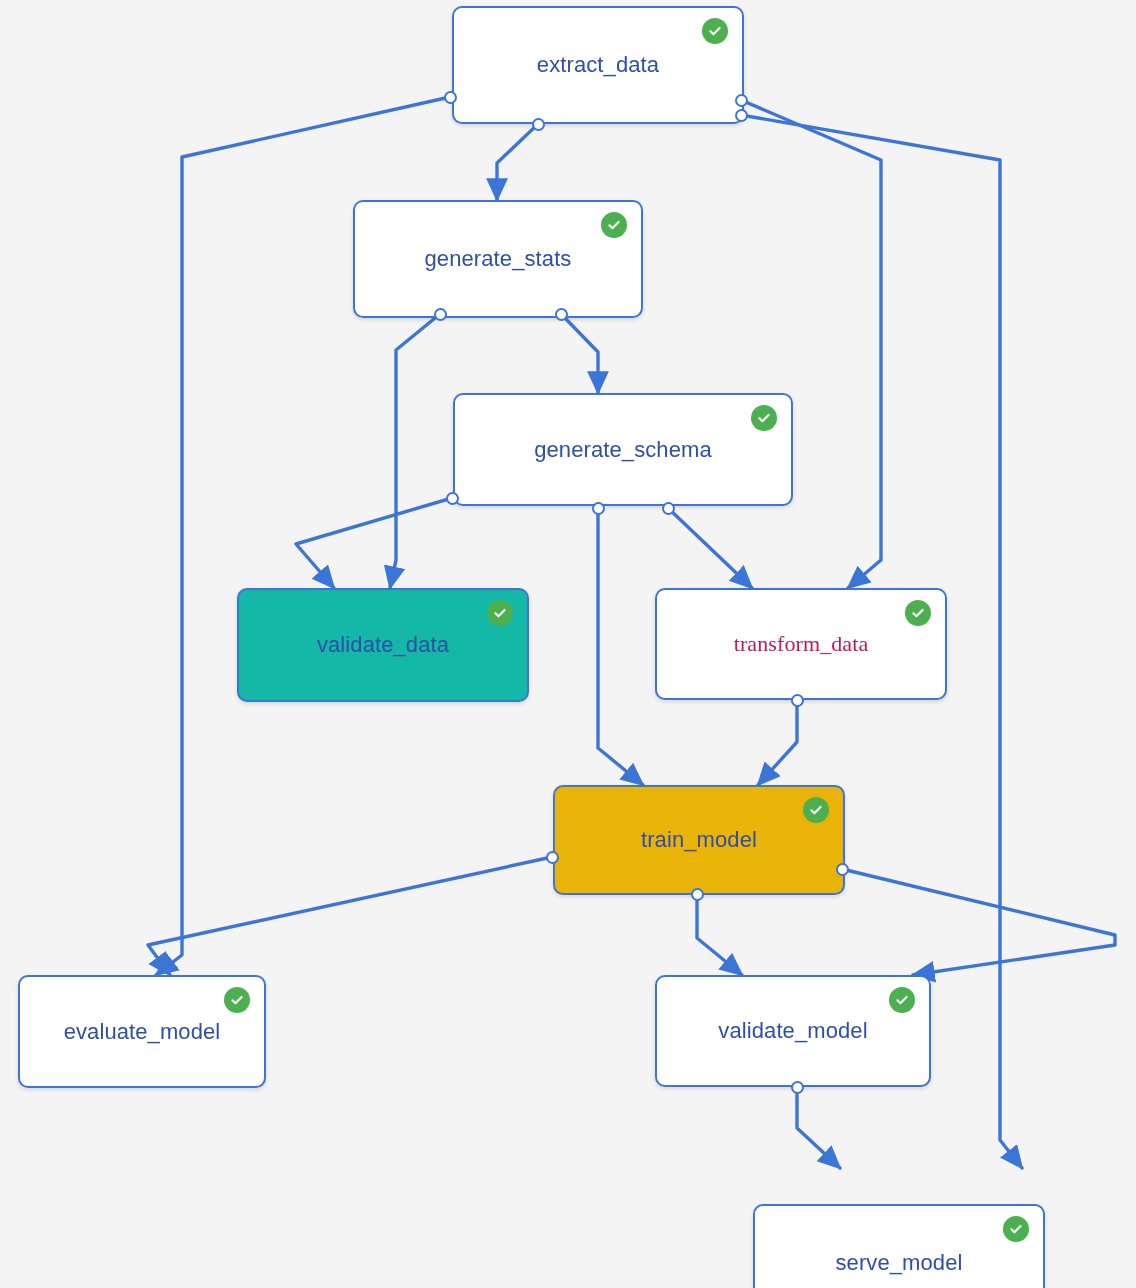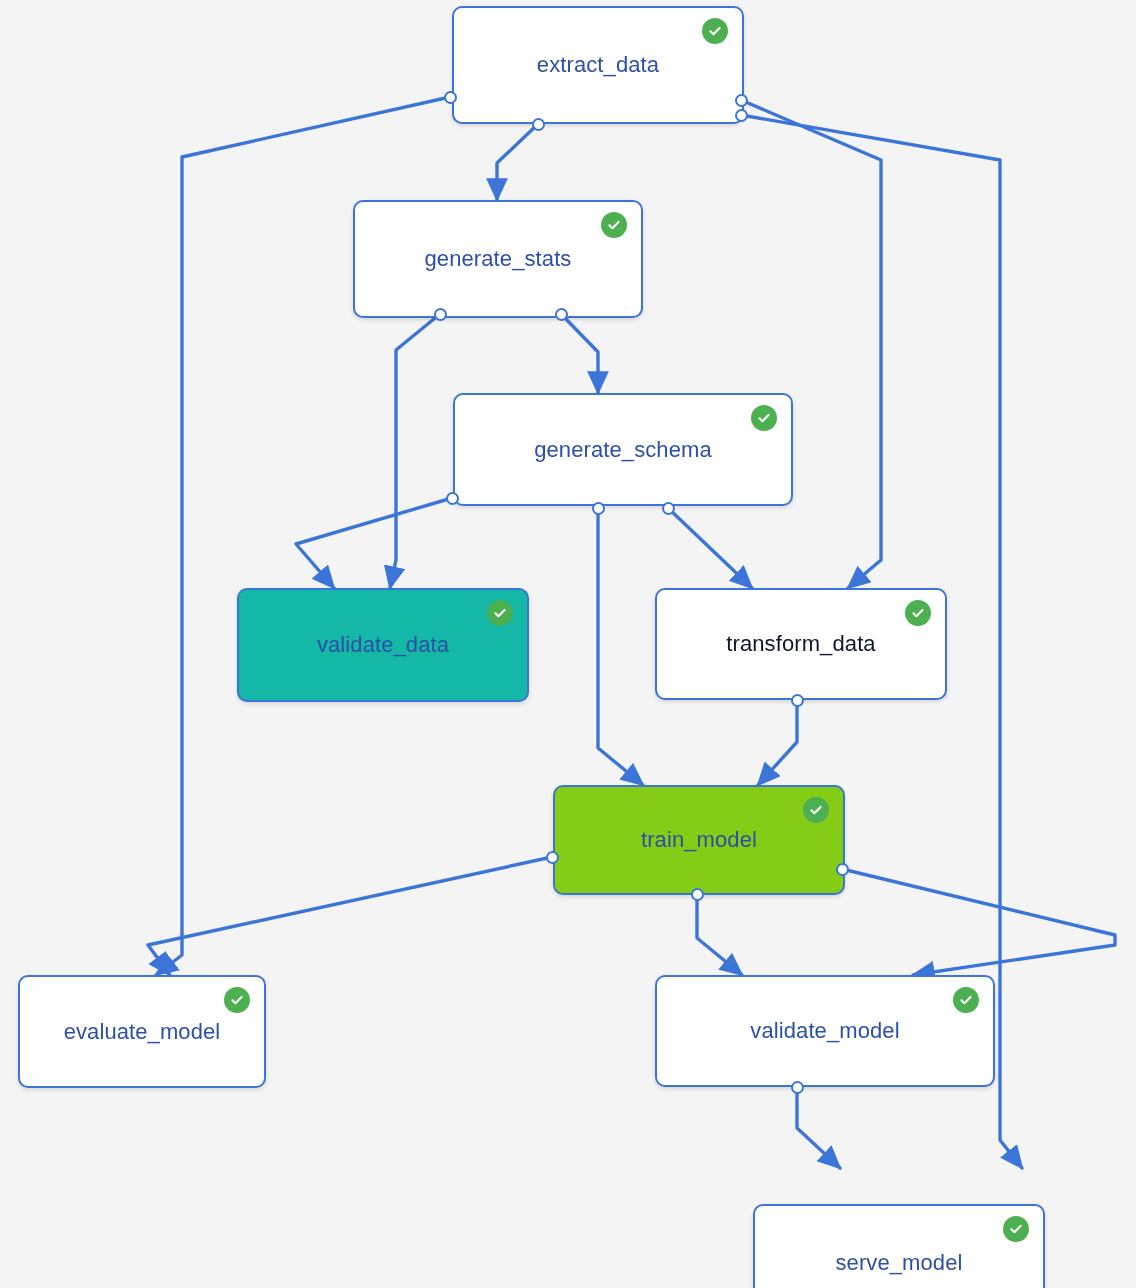--- a/index.html
+++ b/index.html
@@ -128,44 +128,44 @@
       </div>
       <div class="node" style="left: 237px; top: 588px; width: 292px; height: 114px; border-color: rgb(59, 117, 216); background: #14b8a6;">
         <span class="node-label" style="color: rgb(45, 79, 168);">validate_data</span>
         <span class="status-badge" style="background: rgb(76, 175, 80);">
           <svg width="16" height="16" viewBox="0 0 16 16" aria-hidden="true">
             <path d="M3.4 8.3 L6.4 11.2 L12.6 4.9" fill="none" stroke="#ffffff" stroke-width="2.1" stroke-linecap="round" stroke-linejoin="round"></path>
           </svg>
         </span>
       </div>
       <div class="node" style="left: 655px; top: 588px; width: 292px; height: 112px; border-color: rgb(59, 117, 216); background: rgb(255, 255, 255);">
-        <span class="node-label" style="color: #0f172a;">transform_data</span>
+        <span class="node-label" style="color: #be185d; font-family: Liberation Serif, serif;">transform_data</span>
         <span class="status-badge" style="background: rgb(76, 175, 80);">
           <svg width="16" height="16" viewBox="0 0 16 16" aria-hidden="true">
             <path d="M3.4 8.3 L6.4 11.2 L12.6 4.9" fill="none" stroke="#ffffff" stroke-width="2.1" stroke-linecap="round" stroke-linejoin="round"></path>
           </svg>
         </span>
       </div>
-      <div class="node" style="left: 553px; top: 785px; width: 292px; height: 110px; border-color: rgb(59, 117, 216); background: #84cc16;">
+      <div class="node" style="left: 553px; top: 785px; width: 292px; height: 110px; border-color: rgb(59, 117, 216); background: #eab308;">
         <span class="node-label" style="color: rgb(45, 79, 168);">train_model</span>
         <span class="status-badge" style="background: rgb(76, 175, 80);">
           <svg width="16" height="16" viewBox="0 0 16 16" aria-hidden="true">
             <path d="M3.4 8.3 L6.4 11.2 L12.6 4.9" fill="none" stroke="#ffffff" stroke-width="2.1" stroke-linecap="round" stroke-linejoin="round"></path>
           </svg>
         </span>
       </div>
       <div class="node" style="left: 18px; top: 975px; width: 248px; height: 113px; border-color: rgb(59, 117, 216); background: rgb(255, 255, 255);">
         <span class="node-label" style="color: rgb(45, 79, 168);">evaluate_model</span>
         <span class="status-badge" style="background: rgb(76, 175, 80);">
           <svg width="16" height="16" viewBox="0 0 16 16" aria-hidden="true">
             <path d="M3.4 8.3 L6.4 11.2 L12.6 4.9" fill="none" stroke="#ffffff" stroke-width="2.1" stroke-linecap="round" stroke-linejoin="round"></path>
           </svg>
         </span>
       </div>
-      <div class="node" style="left: 655px; top: 975px; width: 340px; height: 112px; border-color: rgb(59, 117, 216); background: rgb(255, 255, 255);">
+      <div class="node" style="left: 655px; top: 975px; width: 276px; height: 112px; border-color: rgb(59, 117, 216); background: rgb(255, 255, 255);">
         <span class="node-label" style="color: rgb(45, 79, 168);">validate_model</span>
         <span class="status-badge" style="background: rgb(76, 175, 80);">
           <svg width="16" height="16" viewBox="0 0 16 16" aria-hidden="true">
             <path d="M3.4 8.3 L6.4 11.2 L12.6 4.9" fill="none" stroke="#ffffff" stroke-width="2.1" stroke-linecap="round" stroke-linejoin="round"></path>
           </svg>
         </span>
       </div>
       <div class="node" style="left: 753px; top: 1204px; width: 292px; height: 118px; border-color: rgb(59, 117, 216); background: rgb(255, 255, 255);">
         <span class="node-label" style="color: rgb(45, 79, 168);">serve_model</span>
         <span class="status-badge" style="background: rgb(76, 175, 80);">

